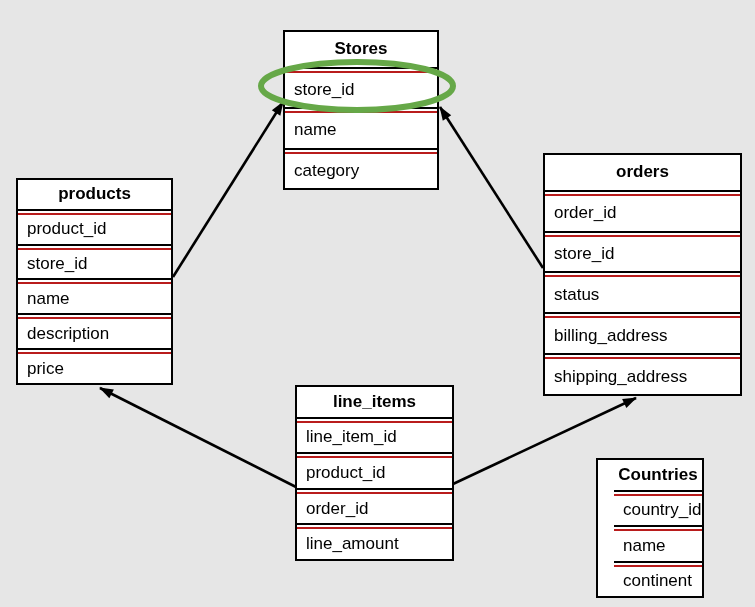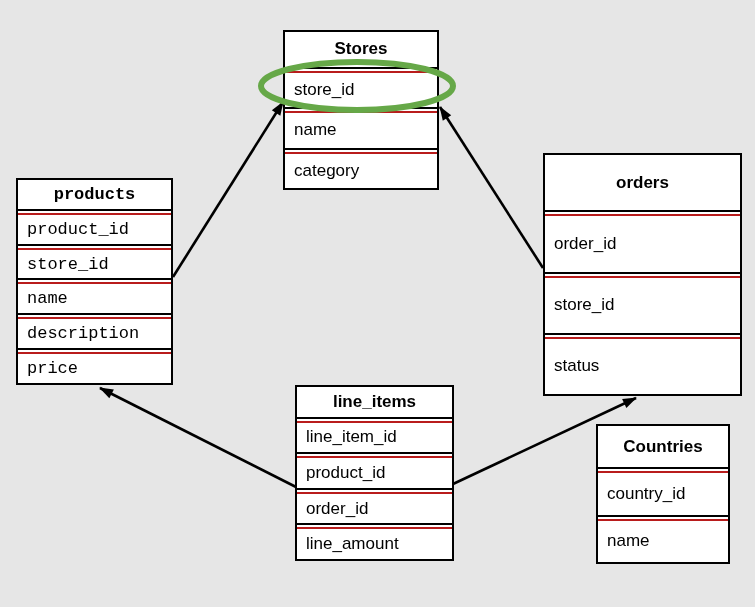--- a/index.html
+++ b/index.html
@@ -63,21 +63,21 @@
         <div class="trow field">
           <span>store_id</span>
         </div>
         <div class="trow field">
           <span>name</span>
         </div>
         <div class="trow field">
           <span>category</span>
         </div>
       </div>
-      <div class="tbl" style="left: 16px; top: 178px; width: 157px; height: 207px; font-family: Liberation Mono, monospace;">
+      <div class="tbl" style="left: 16px; top: 178px; width: 157px; height: 207px;">
         <div class="trow hdr">products</div>
         <div class="trow field">
           <span>product_id</span>
         </div>
         <div class="trow field">
           <span>store_id</span>
         </div>
         <div class="trow field">
           <span>name</span>
         </div>
@@ -92,43 +92,52 @@
         <div class="trow hdr">orders</div>
         <div class="trow field">
           <span>order_id</span>
         </div>
         <div class="trow field">
           <span>store_id</span>
         </div>
         <div class="trow field">
           <span>status</span>
         </div>
+        <div class="trow field">
+          <span>billing_address</span>
+        </div>
+        <div class="trow field">
+          <span>shipping_address</span>
+        </div>
       </div>
       <div class="tbl" style="left: 295px; top: 385px; width: 159px; height: 176px;">
         <div class="trow hdr">line_items</div>
         <div class="trow field">
           <span>line_item_id</span>
         </div>
         <div class="trow field">
           <span>product_id</span>
         </div>
         <div class="trow field">
           <span>order_id</span>
         </div>
         <div class="trow field">
           <span>line_amount</span>
         </div>
       </div>
-      <div class="tbl" style="left: 596px; top: 424px; width: 134px; height: 140px;">
+      <div class="tbl" style="left: 596px; top: 458px; width: 108px; height: 140px; padding-left: 16px;">
         <div class="trow hdr">Countries</div>
         <div class="trow field">
           <span>country_id</span>
         </div>
         <div class="trow field">
           <span>name</span>
+        </div>
+        <div class="trow field">
+          <span>continent</span>
         </div>
       </div>
     </div>
   <svg id="overlay" xmlns="http://www.w3.org/2000/svg" viewBox="0 0 755 607">
       <defs>
         <marker id="arrowhead" markerUnits="userSpaceOnUse" markerWidth="16" markerHeight="14" refX="14" refY="7" orient="auto">
           <path d="M1,2 L15,7 L1,12 Z" fill="#000000"></path>
         </marker>
       </defs>
       <line x1="173" y1="277" x2="283" y2="102" stroke="#000000" stroke-width="2.6" marker-end="url(#arrowhead)"></line>

